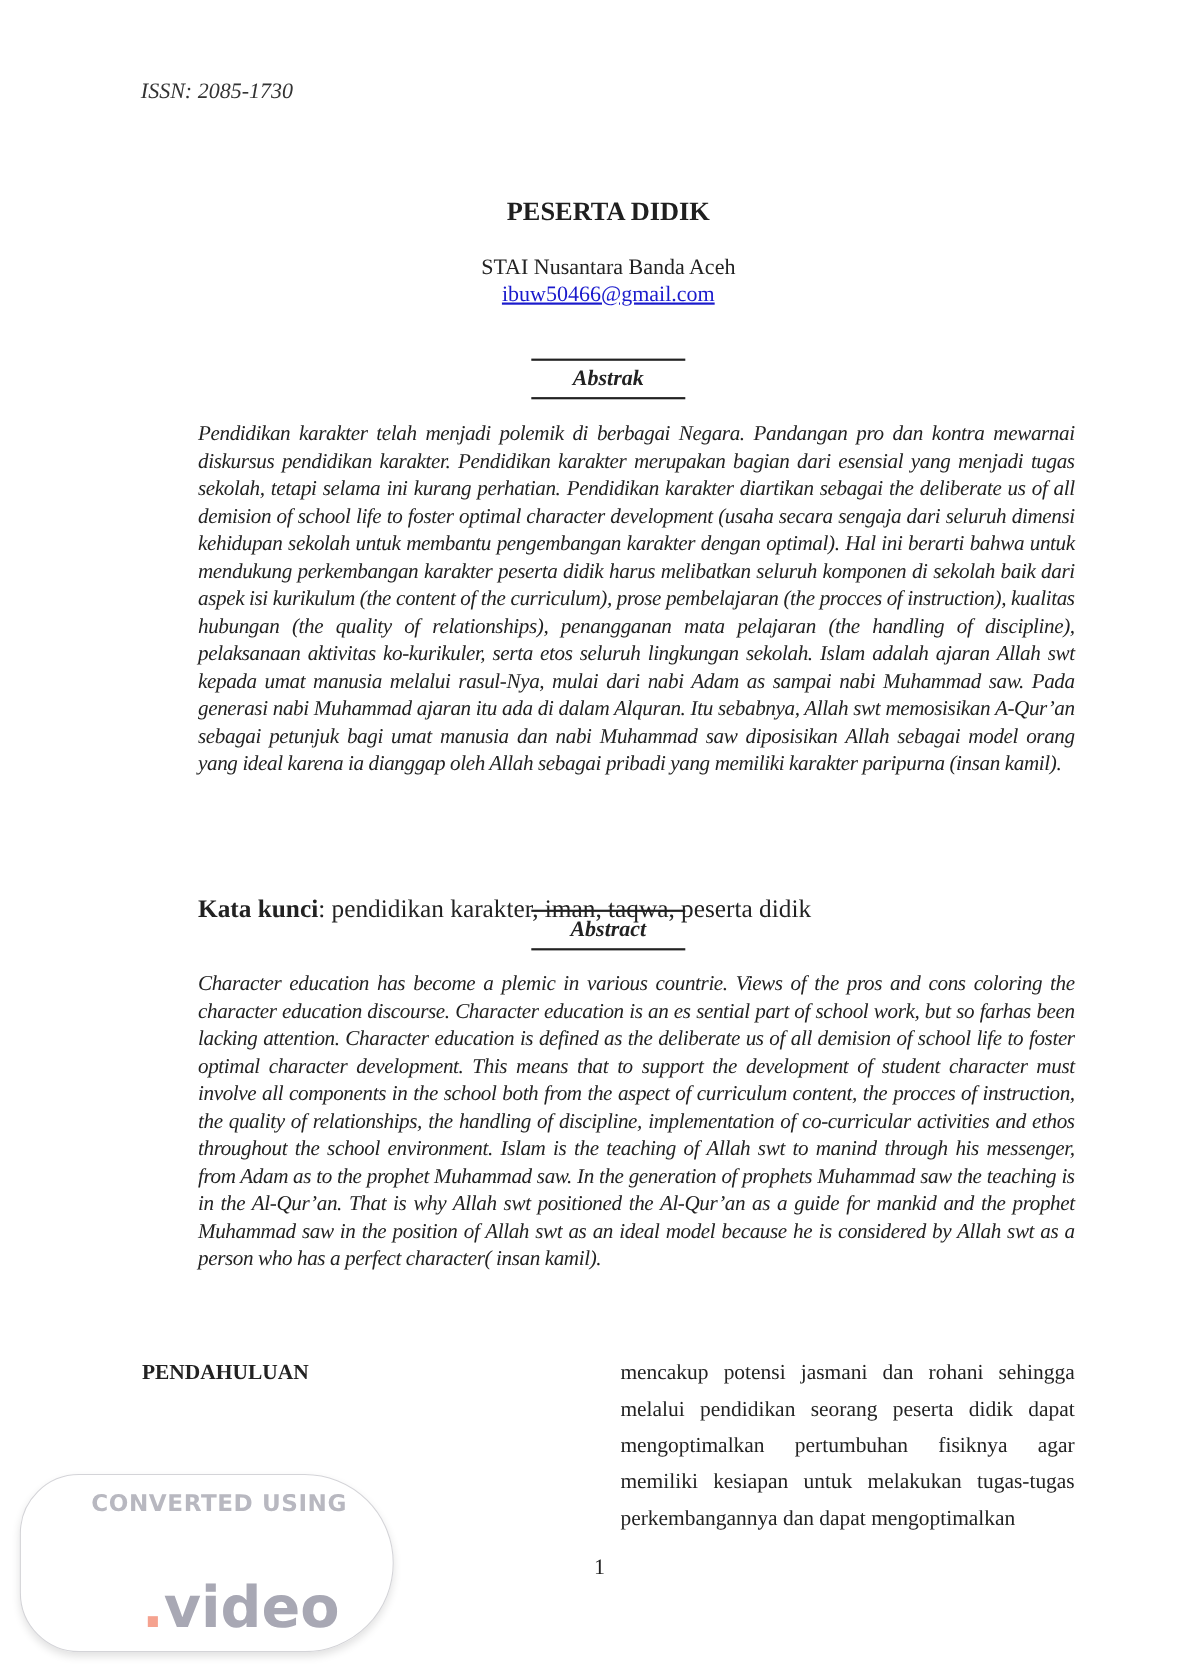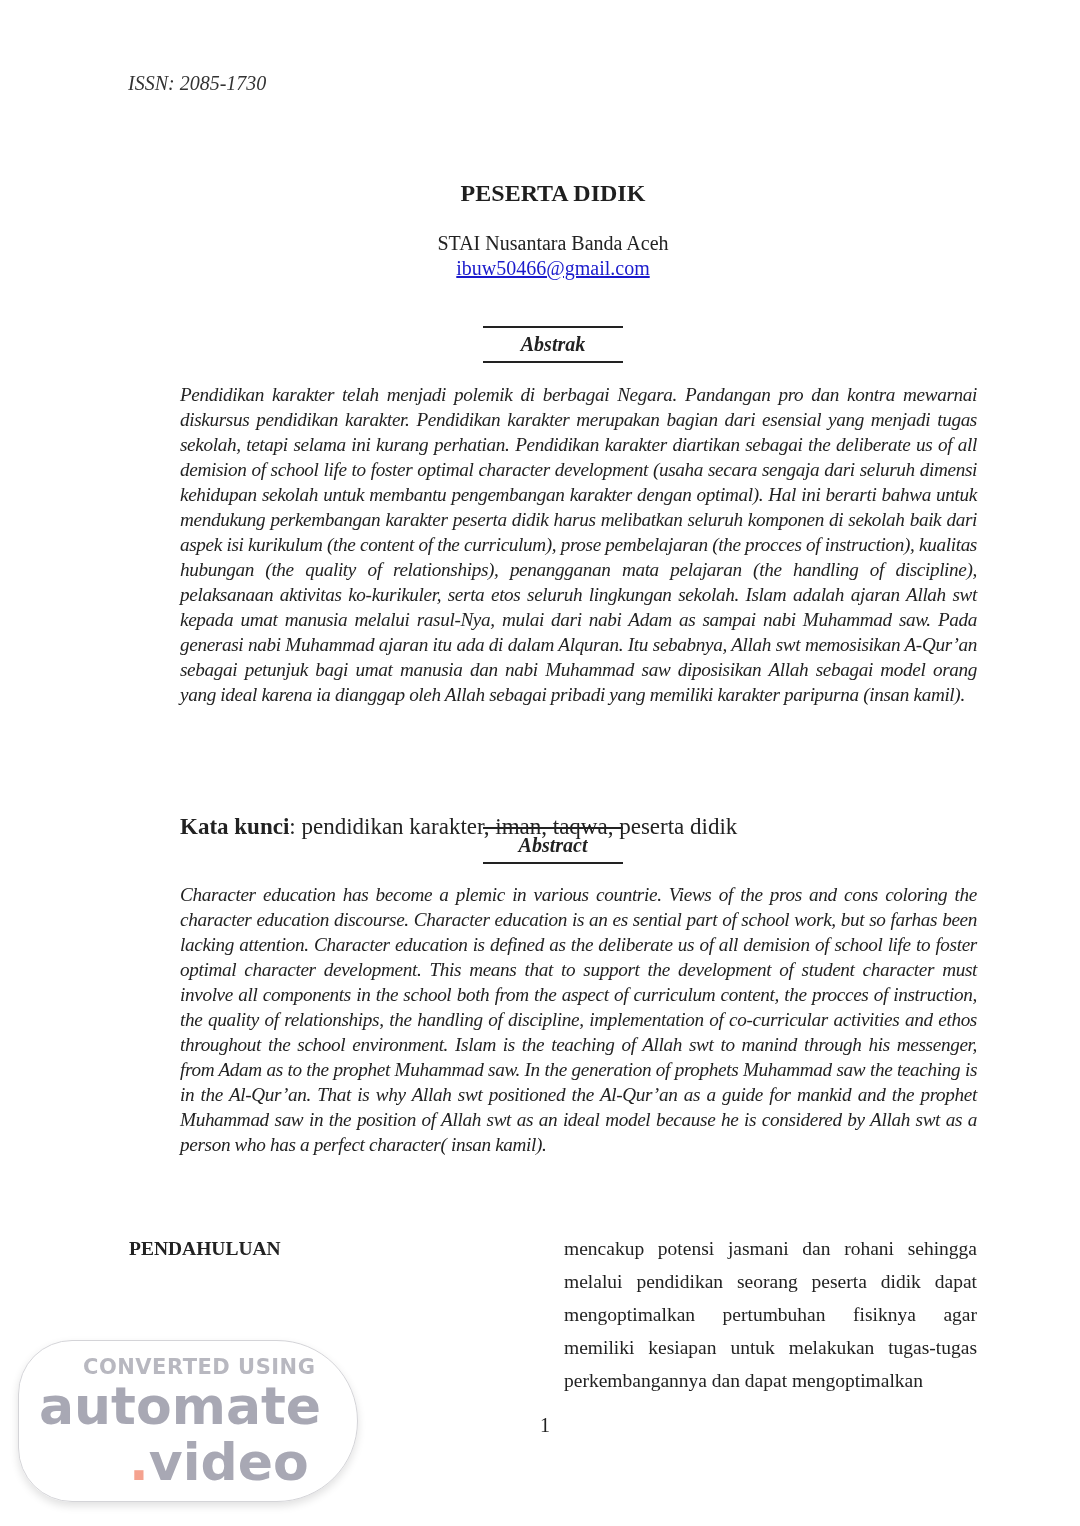--- a/index.html
+++ b/index.html
@@ -107,15 +107,14 @@
 </div>
 
 <div class="col col-right">
   <p>mencakup potensi jasmani dan rohani sehingga melalui pendidikan seorang peserta didik dapat mengoptimalkan pertumbuhan fisiknya agar memiliki kesiapan untuk melakukan tugas-tugas perkembangannya dan dapat mengoptimalkan</p>
 </div>
 
 <div class="page-num">1</div>
 
 <div class="watermark">
   <div class="wm-top">CONVERTED USING</div>
-  <div class="wm-main">automate</div>
   <div class="wm-sub"><span class="wm-dot">.</span><span>video</span></div>
 </div>
 
 </body></html>

